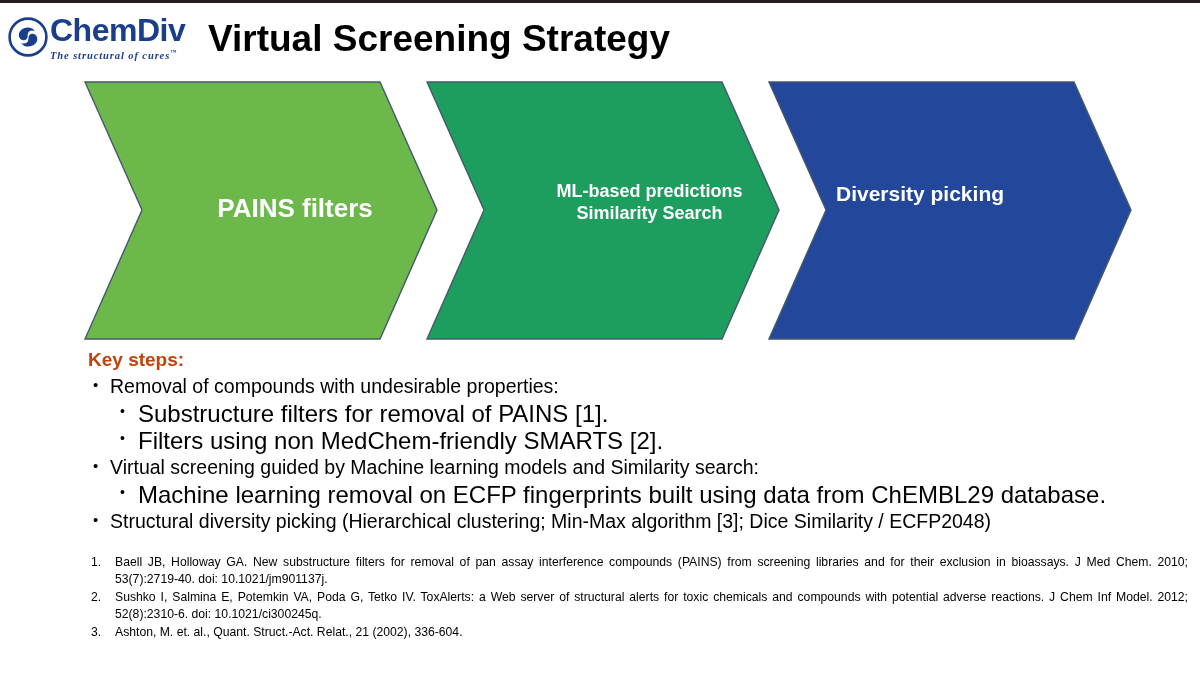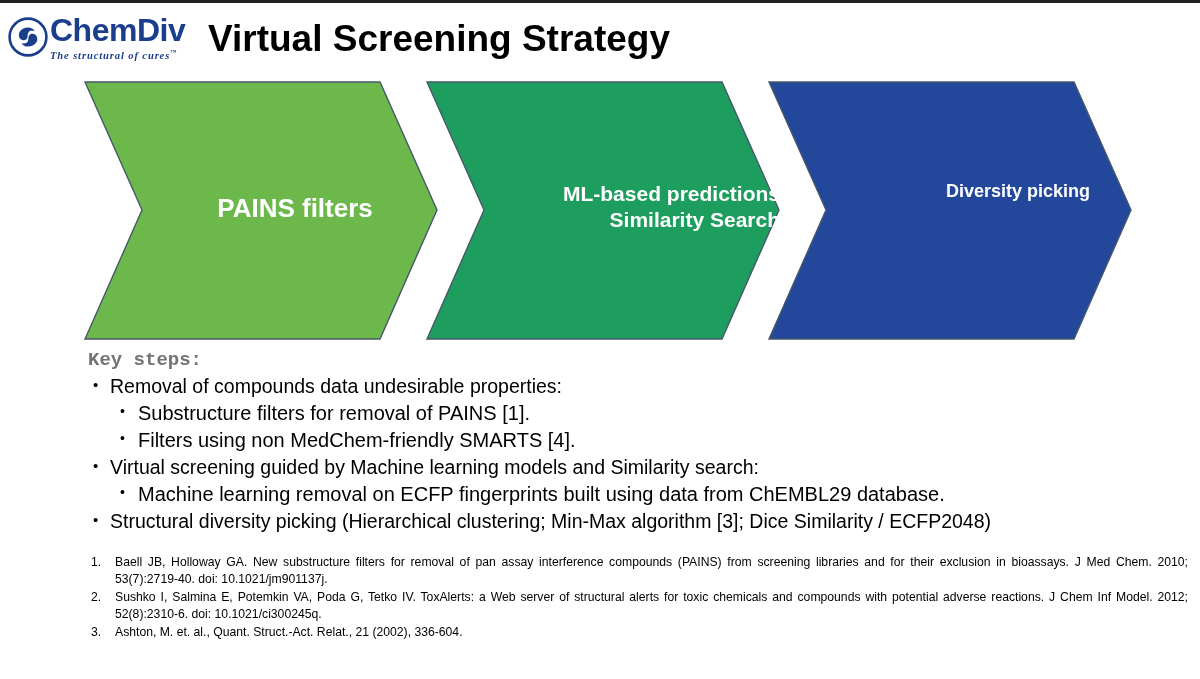--- a/index.html
+++ b/index.html
@@ -111,45 +111,44 @@
     line-height: 1.22;
     white-space: pre-line;
   }
   #chev-label-0 {
     left: 160px;
     top: 190px;
     width: 270px;
     font-size: 26px;
   }
   #chev-label-1 {
-    left: 475px;
+    left: 497px;
     top: 178px;
     width: 305px;
-    font-size: 21px;
-    text-align: right;
+    font-size: 18px;
   }
   #chev-label-2 {
-    left: 893px;
+    left: 795px;
     top: 178px;
     width: 250px;
-    font-size: 18px;
+    font-size: 21px;
   }
 
   
   .keysteps {
     position: absolute;
     left: 88px;
     top: 345px;
     width: 1100px;
   }
   .keysteps-title {
-    font-family: Liberation Mono, monospace;
+    font-family: Liberation Sans, sans-serif;
     font-weight: bold;
     font-size: 19px;
-    color: #737373;
+    color: #c2410c;
     line-height: 24px;
     margin-bottom: 1px;
   }
   ul.lvl1 {
     list-style: none;
     margin: 0;
     padding: 0;
   }
   ul.lvl1 > li.b1 {
     position: relative;
@@ -170,21 +169,21 @@
   }
   ul.lvl2 {
     list-style: none;
     margin: 0;
     padding: 0;
   }
   ul.lvl2 > li.b2 {
     position: relative;
     padding-left: 24px;
     margin-left: 26px;
-    font-size: 20px;
+    font-size: 24px;
     color: #000000;
     line-height: 27px;
   }
   ul.lvl2 > li.b2::before {
     content: "\2022";
     position: absolute;
     left: 6px;
     top: -2px;
     font-size: 14px;
     line-height: 27px;
@@ -253,24 +252,24 @@
   </div>
 
   <div class="chev-label" id="chev-label-0">PAINS filters</div>
   <div class="chev-label" id="chev-label-1">ML-based predictions
 Similarity Search</div>
   <div class="chev-label" id="chev-label-2">Diversity picking</div>
 
   <div class="keysteps">
     <div class="keysteps-title">Key steps:</div>
     <ul class="lvl1" id="key-steps-list">
-        <li class="b1"><span>Removal of compounds data undesirable properties:</span></li>
+        <li class="b1"><span>Removal of compounds with undesirable properties:</span></li>
         <ul class="lvl2">
           <li class="b2">Substructure filters for removal of PAINS [1].</li>
-          <li class="b2">Filters using non MedChem-friendly SMARTS [4].</li>
+          <li class="b2">Filters using non MedChem-friendly SMARTS [2].</li>
         </ul>
         <li class="b1"><span>Virtual screening guided by Machine learning models and Similarity search:</span></li>
         <ul class="lvl2">
           <li class="b2">Machine learning removal on ECFP fingerprints built using data from ChEMBL29 database.</li>
         </ul>
         <li class="b1"><span>Structural diversity picking (Hierarchical clustering; Min-Max algorithm [3]; Dice Similarity / ECFP2048)</span></li>
       </ul>
   </div>
 
   <div class="refs" id="references-list">

